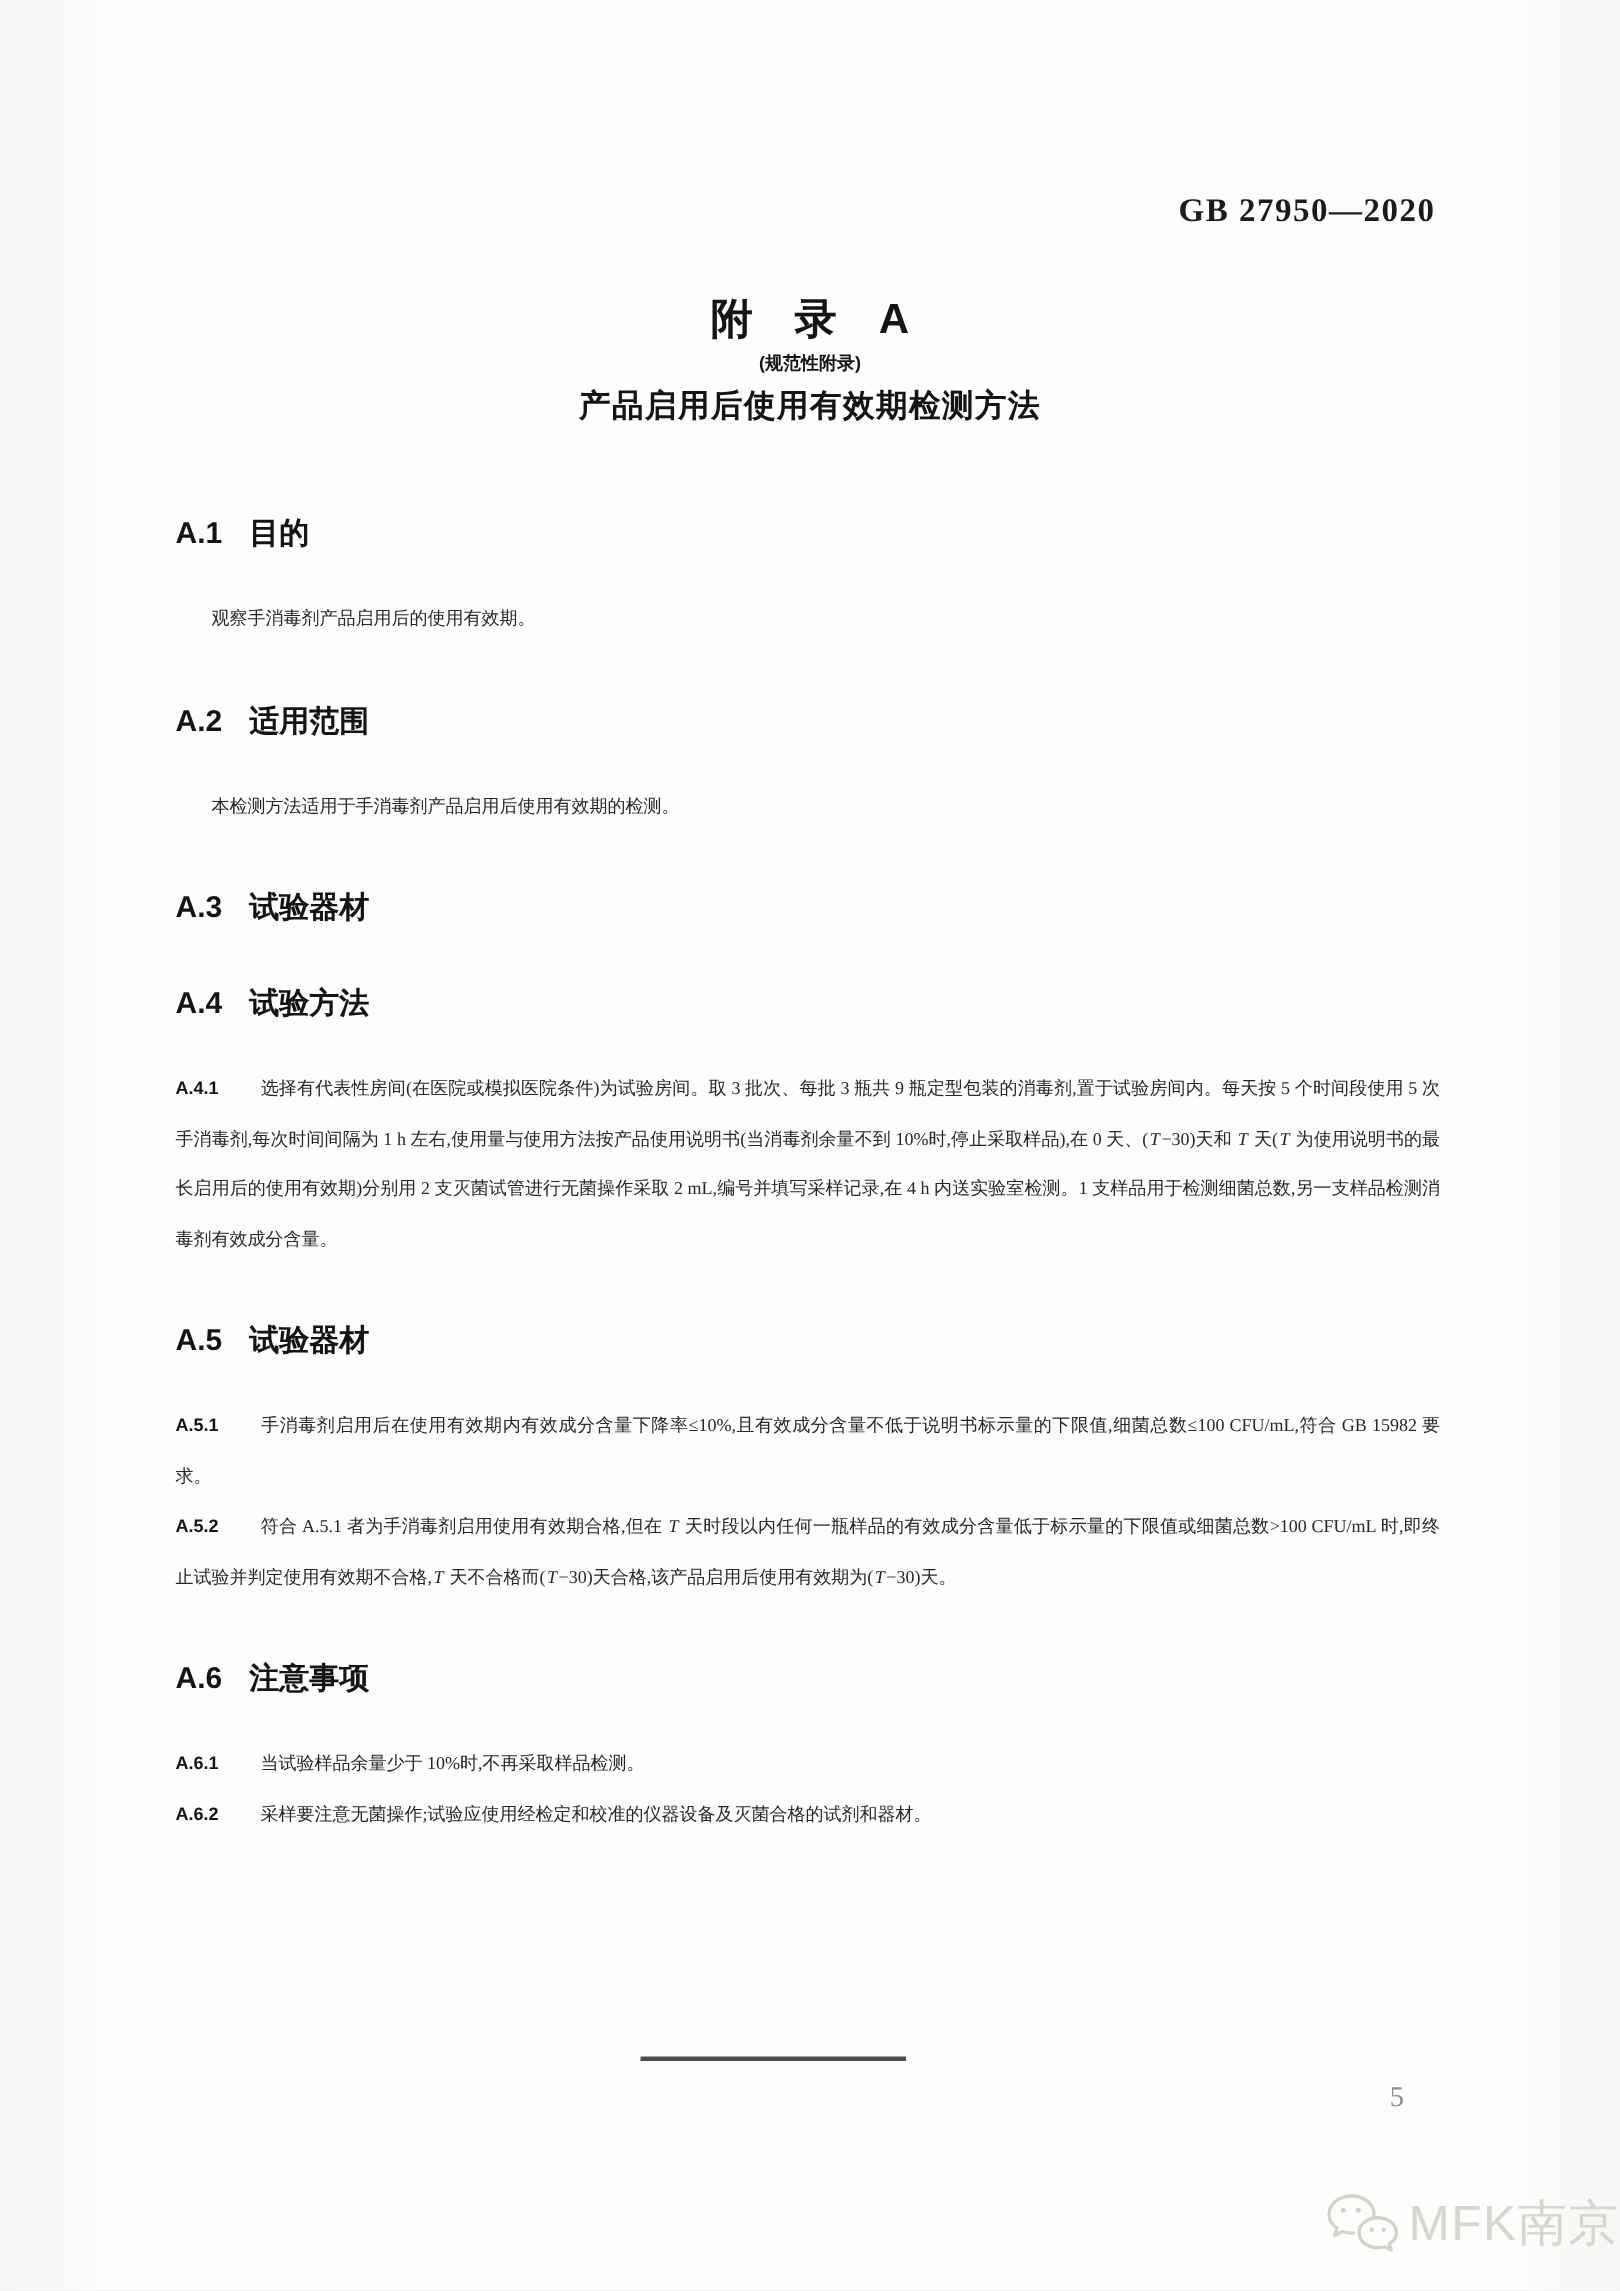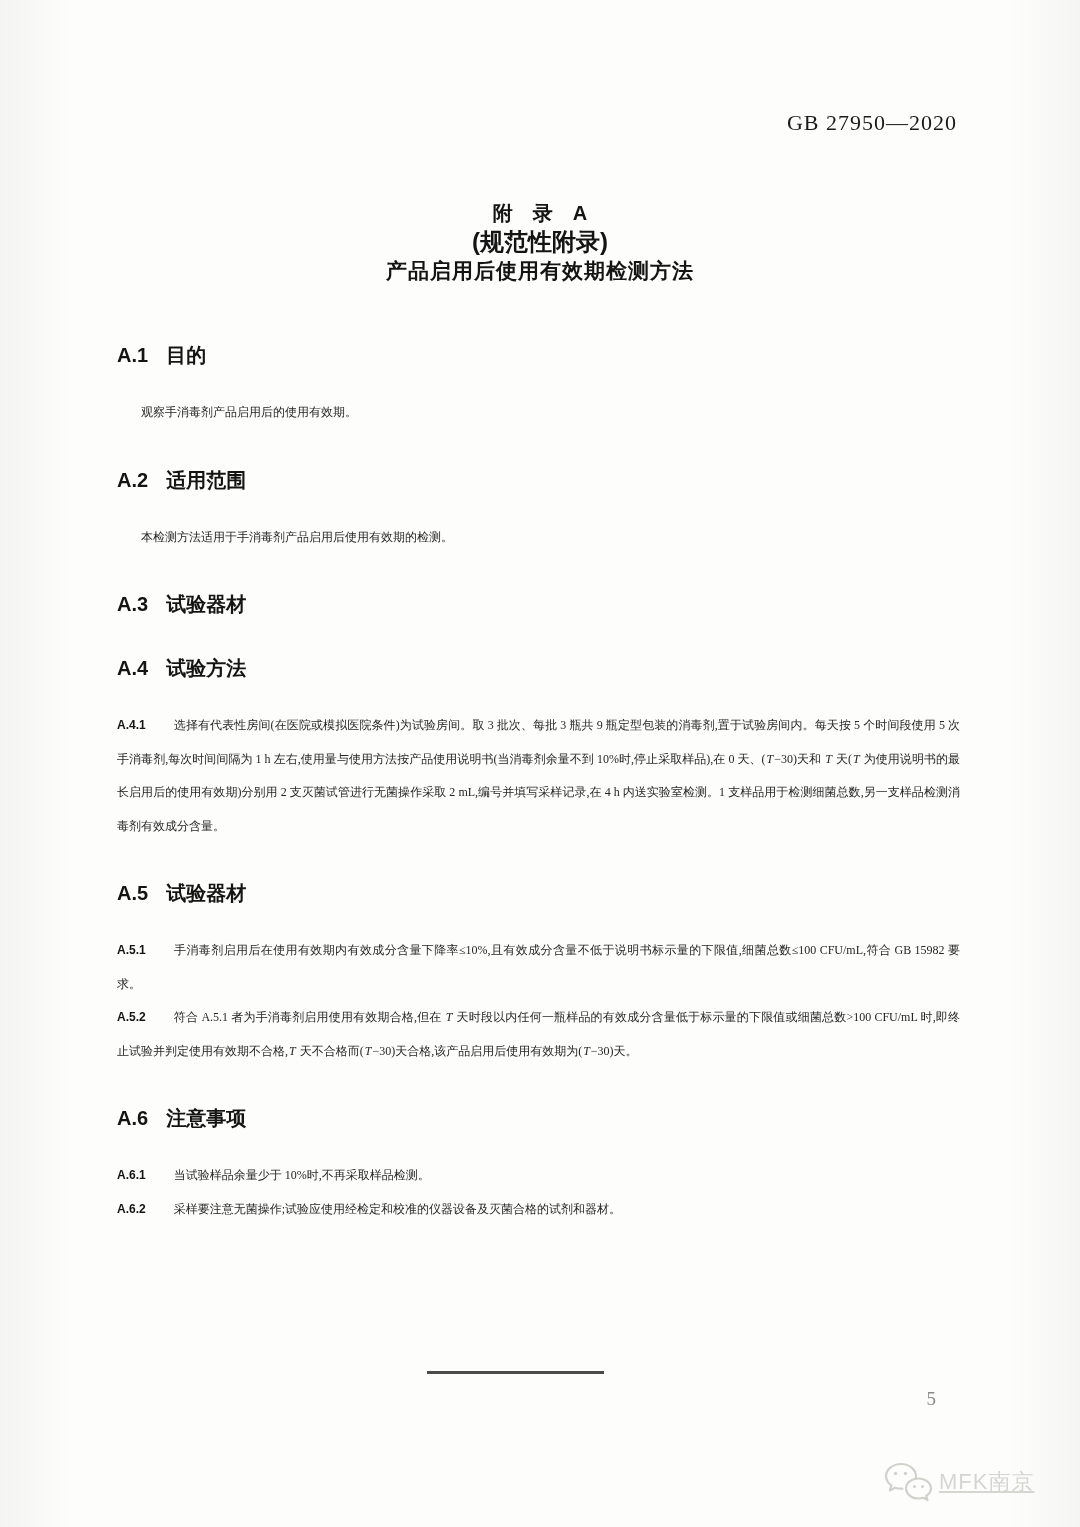--- a/index.html
+++ b/index.html
@@ -10,30 +10,30 @@
     background:#fdfdfc;
     font-family:"Liberation Serif","DejaVu Serif",serif;
     color:#2b2b2b;
     overflow:hidden;
   }
   .page::before{
     content:"";position:absolute;inset:0;pointer-events:none;
     background:linear-gradient(90deg,rgba(0,0,0,.035),rgba(0,0,0,0) 7%,rgba(0,0,0,0) 93%,rgba(0,0,0,.03));
   }
   .doc-code{
-    position:absolute;top:110px;right:123px;
-    font-weight:normal;font-size:22px;letter-spacing:1px;color:#1b1b1b;
+    position:absolute;top:127px;right:123px;
+    font-weight:bold;font-size:22px;letter-spacing:1px;color:#1b1b1b;
   }
   .title-block{
     position:absolute;top:198px;left:0;width:100%;text-align:center;
     font-family:"Liberation Sans","DejaVu Sans",sans-serif;
     font-weight:bold;color:#141414;
   }
-  .title-line1{font-size:20px;line-height:30px;}
-  .title-line2{font-size:24px;line-height:28px;}
+  .title-line1{font-size:28px;line-height:30px;}
+  .title-line2{font-size:12px;line-height:28px;}
   .title-line3{font-size:21px;line-height:29px;letter-spacing:1px;}
   .content{position:absolute;top:330px;left:117px;width:843px;}
   .sec-heading{
     font-family:"Liberation Sans","DejaVu Sans",sans-serif;
     font-weight:bold;font-size:20px;color:#141414;
     margin:37px 0 27px 0;
   }
   .sec-heading.first{margin-top:12px;}
   .sec-heading .num{margin-right:18px;}
   .para{
@@ -53,21 +53,21 @@
   .page-num{
     position:absolute;top:1388px;left:0;width:936px;
     text-align:right;font-size:19px;color:#8b8b8b;
   }
   .watermark{
     position:absolute;top:1461px;left:882px;
     display:flex;align-items:center;gap:5px;color:#d6d6d0;
   }
   .watermark .wm-label{
     font-family:"Liberation Sans","DejaVu Sans",sans-serif;
-    font-size:22px;letter-spacing:1px;line-height:36px;text-decoration:underline;
+    font-size:33px;letter-spacing:1px;line-height:36px;
   }
 </style>
 </head>
 <body>
 
 <div class="page">
 
   <div class="doc-code">GB 27950—2020</div>
 
   <div class="title-block">

